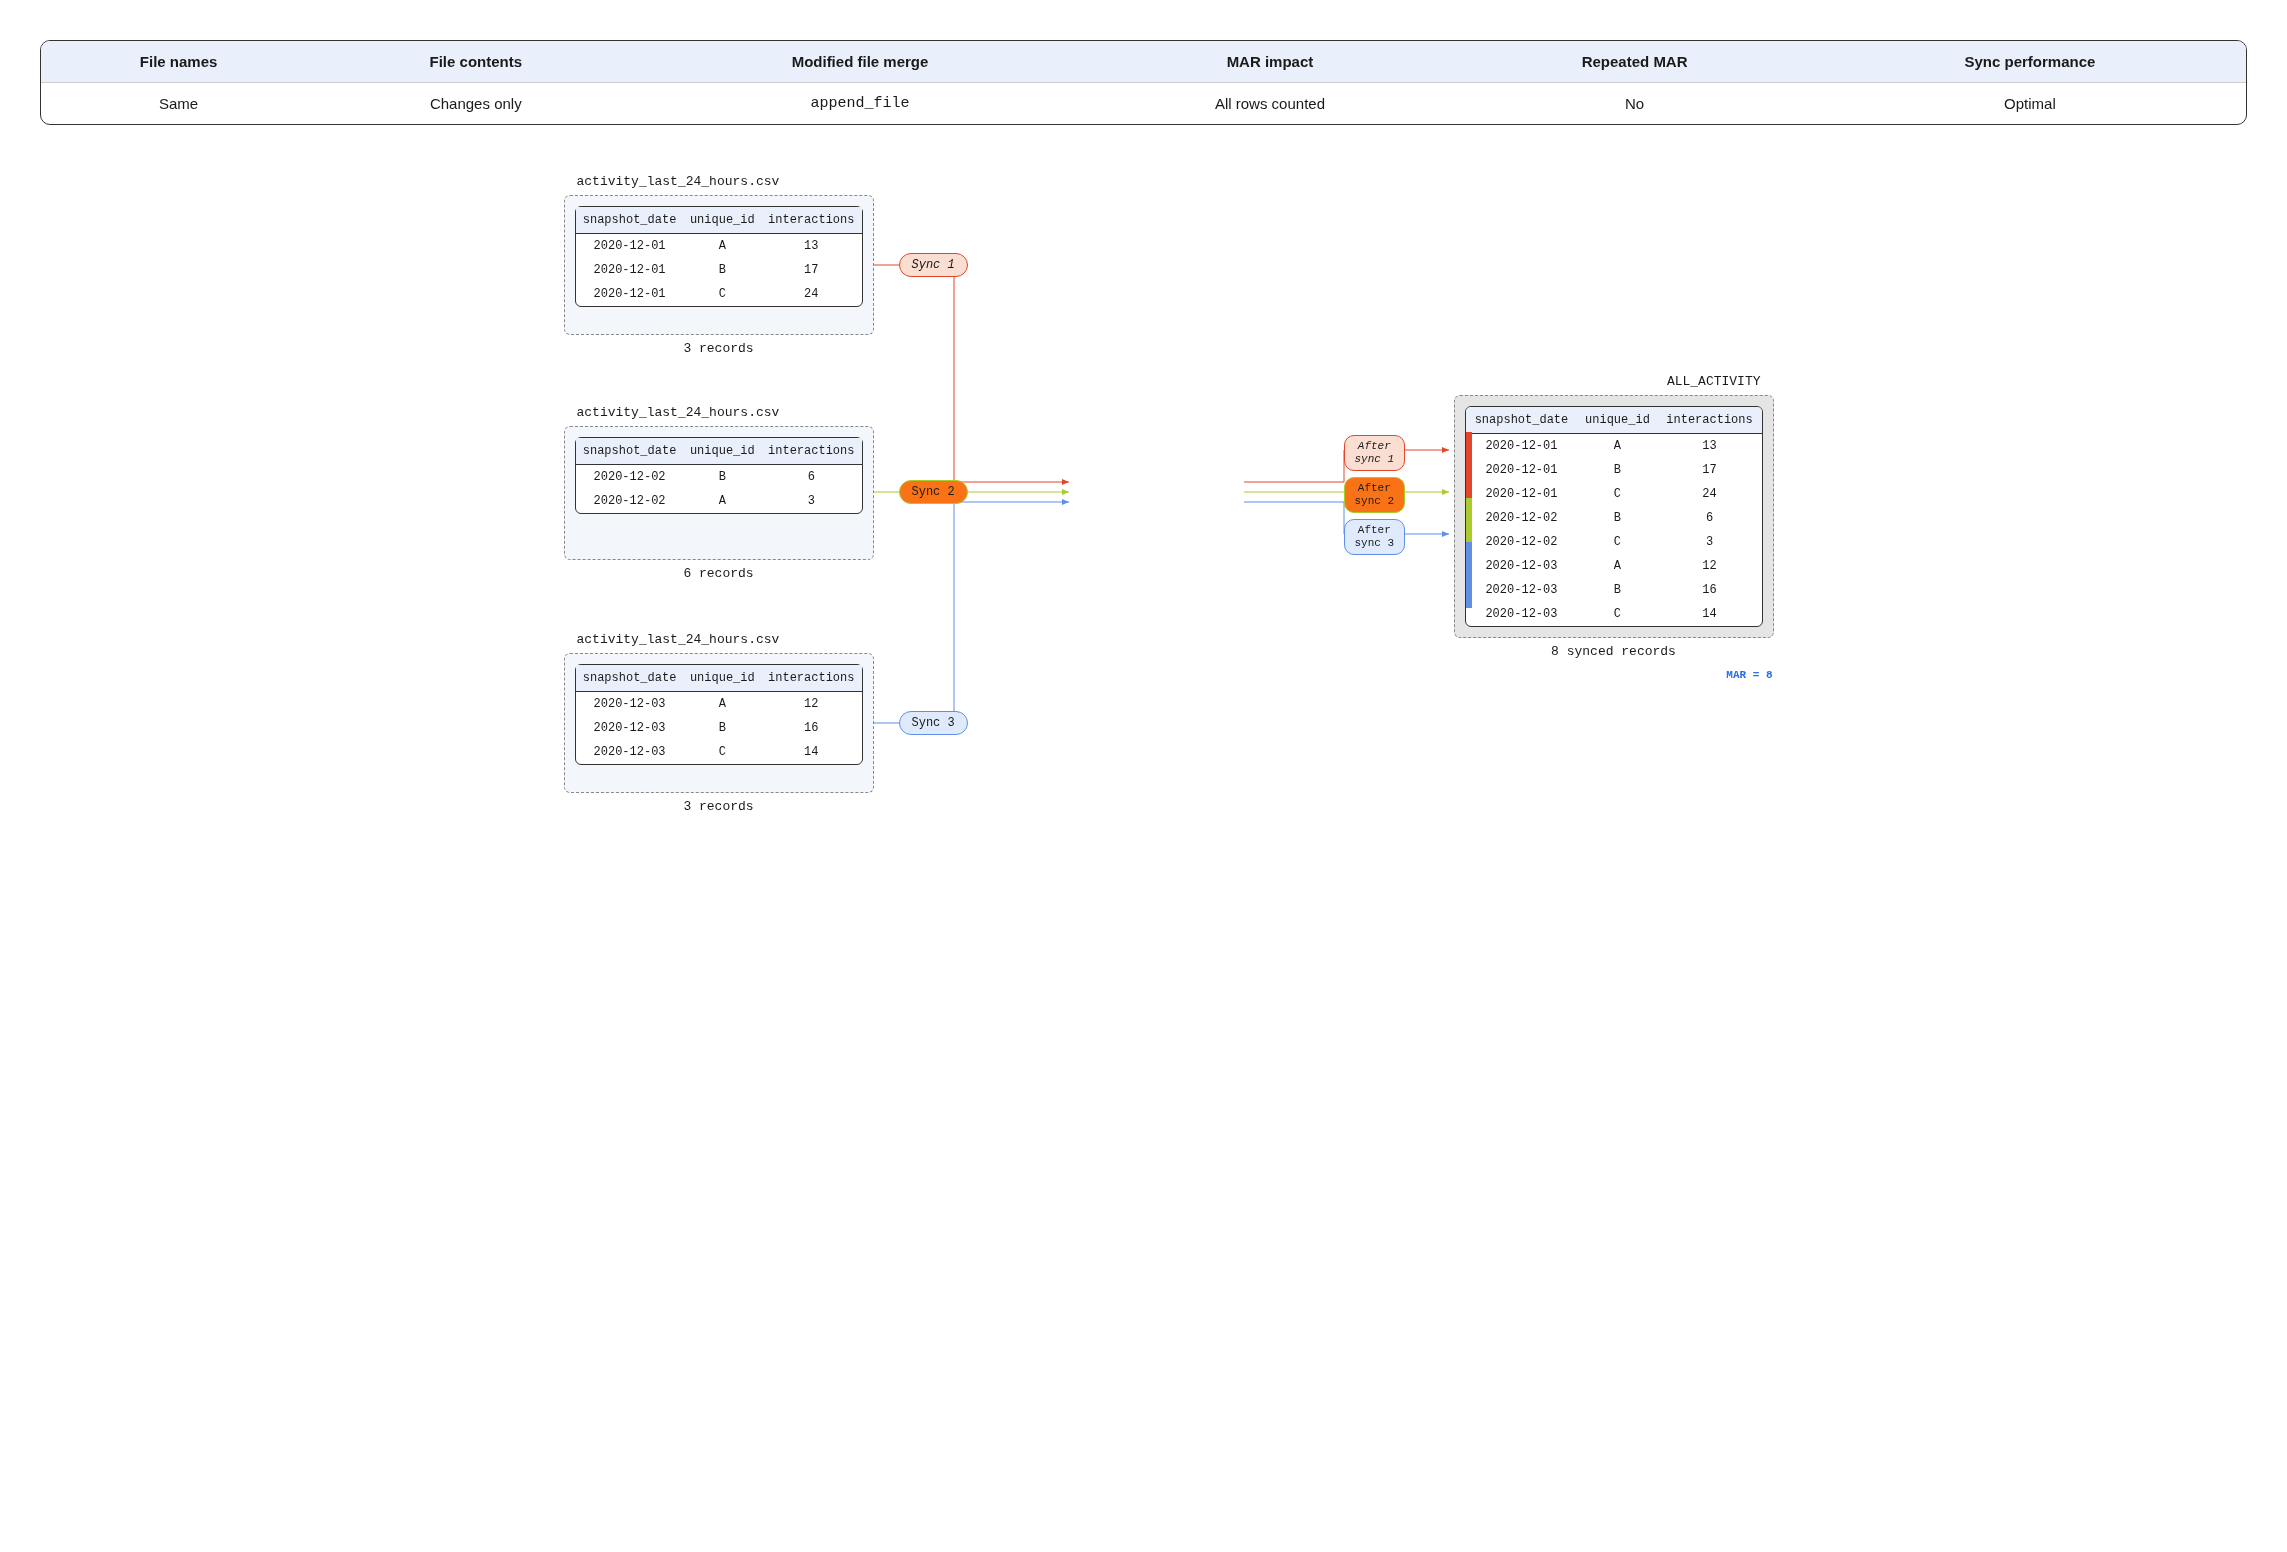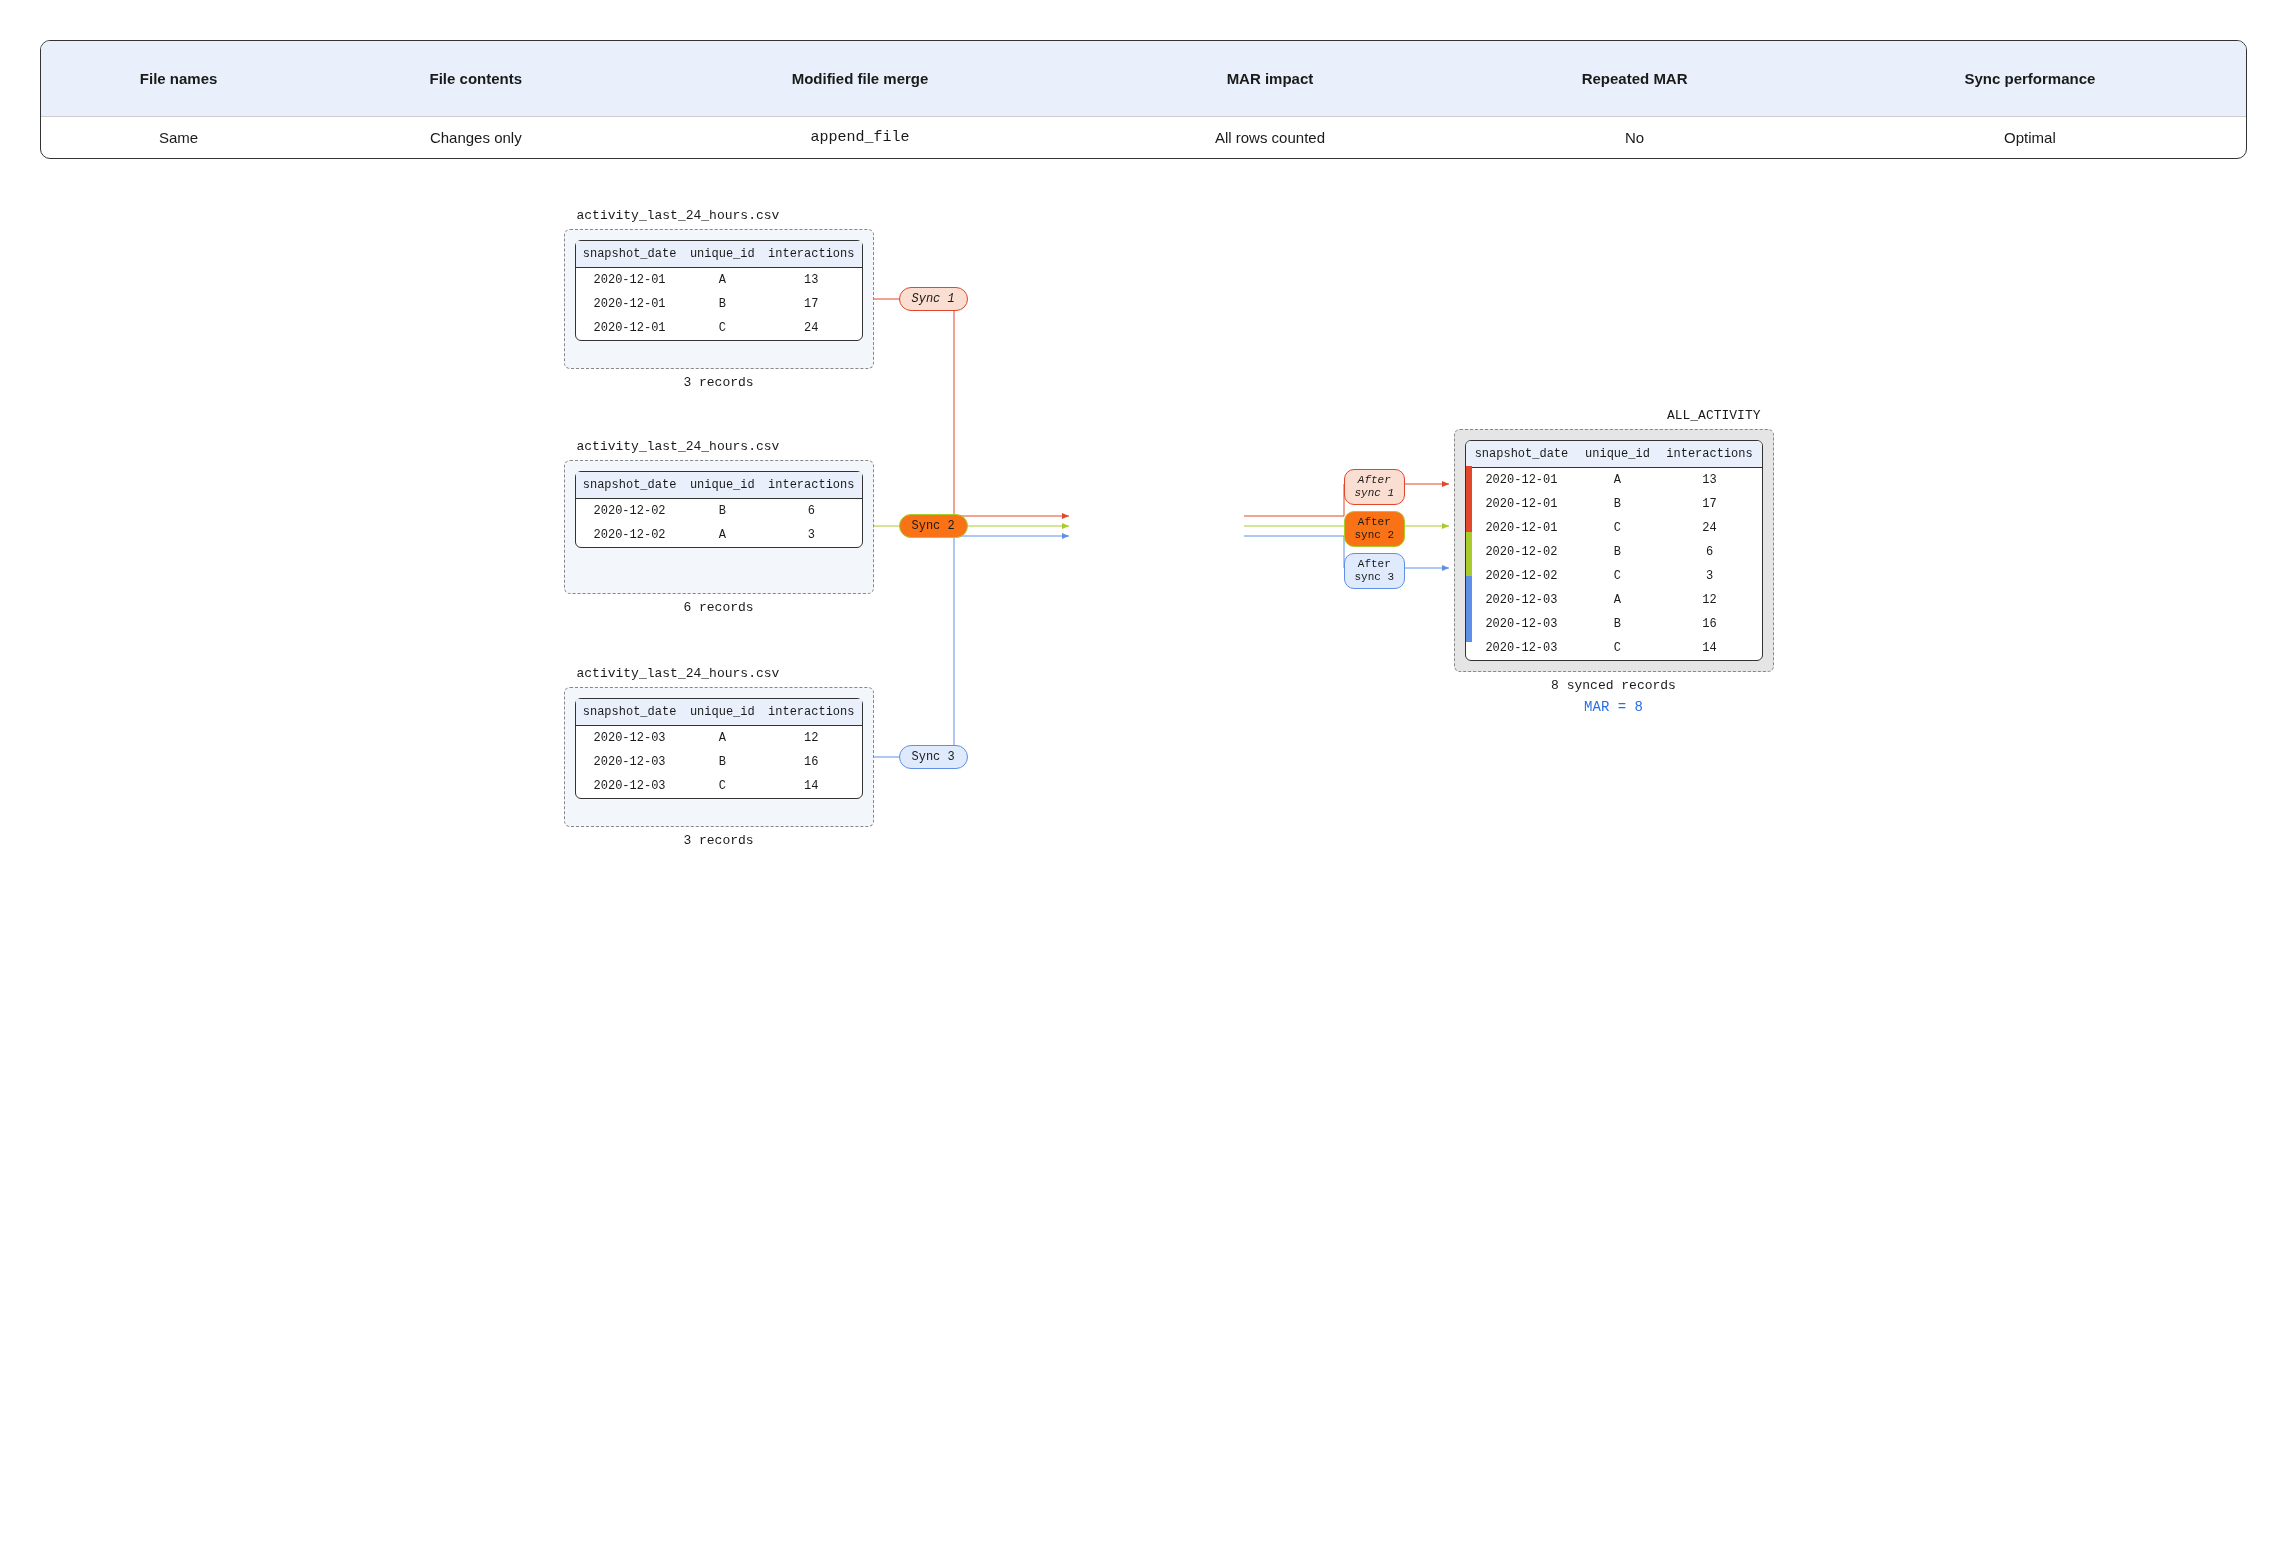--- a/index.html
+++ b/index.html
@@ -17,21 +17,21 @@
     border: 1px solid #333;
     border-radius: 10px;
     overflow: hidden;
     margin-bottom: 40px;
   }
   .summary-table table { width: 100%; border-collapse: collapse; }
   .summary-table th {
     background: #eaf0fb;
     font-weight: 600;
     font-size: 15px;
-    padding: 29px 8px;
+    padding: 12px 8px;
     text-align: center;
   }
   .summary-table td {
     font-size: 15px;
     padding: 12px 8px;
     text-align: center;
     border-top: 1px solid #ccc;
   }
 
   
@@ -143,21 +143,21 @@
   .output-inner table { width:100%; border-collapse:collapse; }
   .output-inner th {
     background:#eaf0fb; font-weight:400; padding:6px 4px; text-align:center; border-bottom:1px solid #333;
   }
   .output-inner td { padding:5px 4px; text-align:center; }
   .row-stripe { position:absolute; left:0; width:6px; }
   .stripe-red { background:#e2472b; }
   .stripe-green { background:#aacb2c; }
   .stripe-blue { background:#5f8fe6; }
   .output-footer1 { position:absolute; bottom:-22px; left:0; right:0; text-align:center; font-size:13px; }
-  .output-footer2 { position:absolute; bottom:-44px; left:0; right:0; text-align:center; font-size:14px; font-weight:400; color:#2a6fe8; }
+  .output-footer2 { position:absolute; bottom:-44px; left:0; right:0; text-align:right; font-size:11px; font-weight:700; color:#2a6fe8; }
 
   
   svg.lines { position:absolute; top:0; left:0; width:1280px; height:760px; pointer-events:none; }
 </style>
 </head>
 <body>
 
 <div class="summary-table">
   <table>
     <thead>

